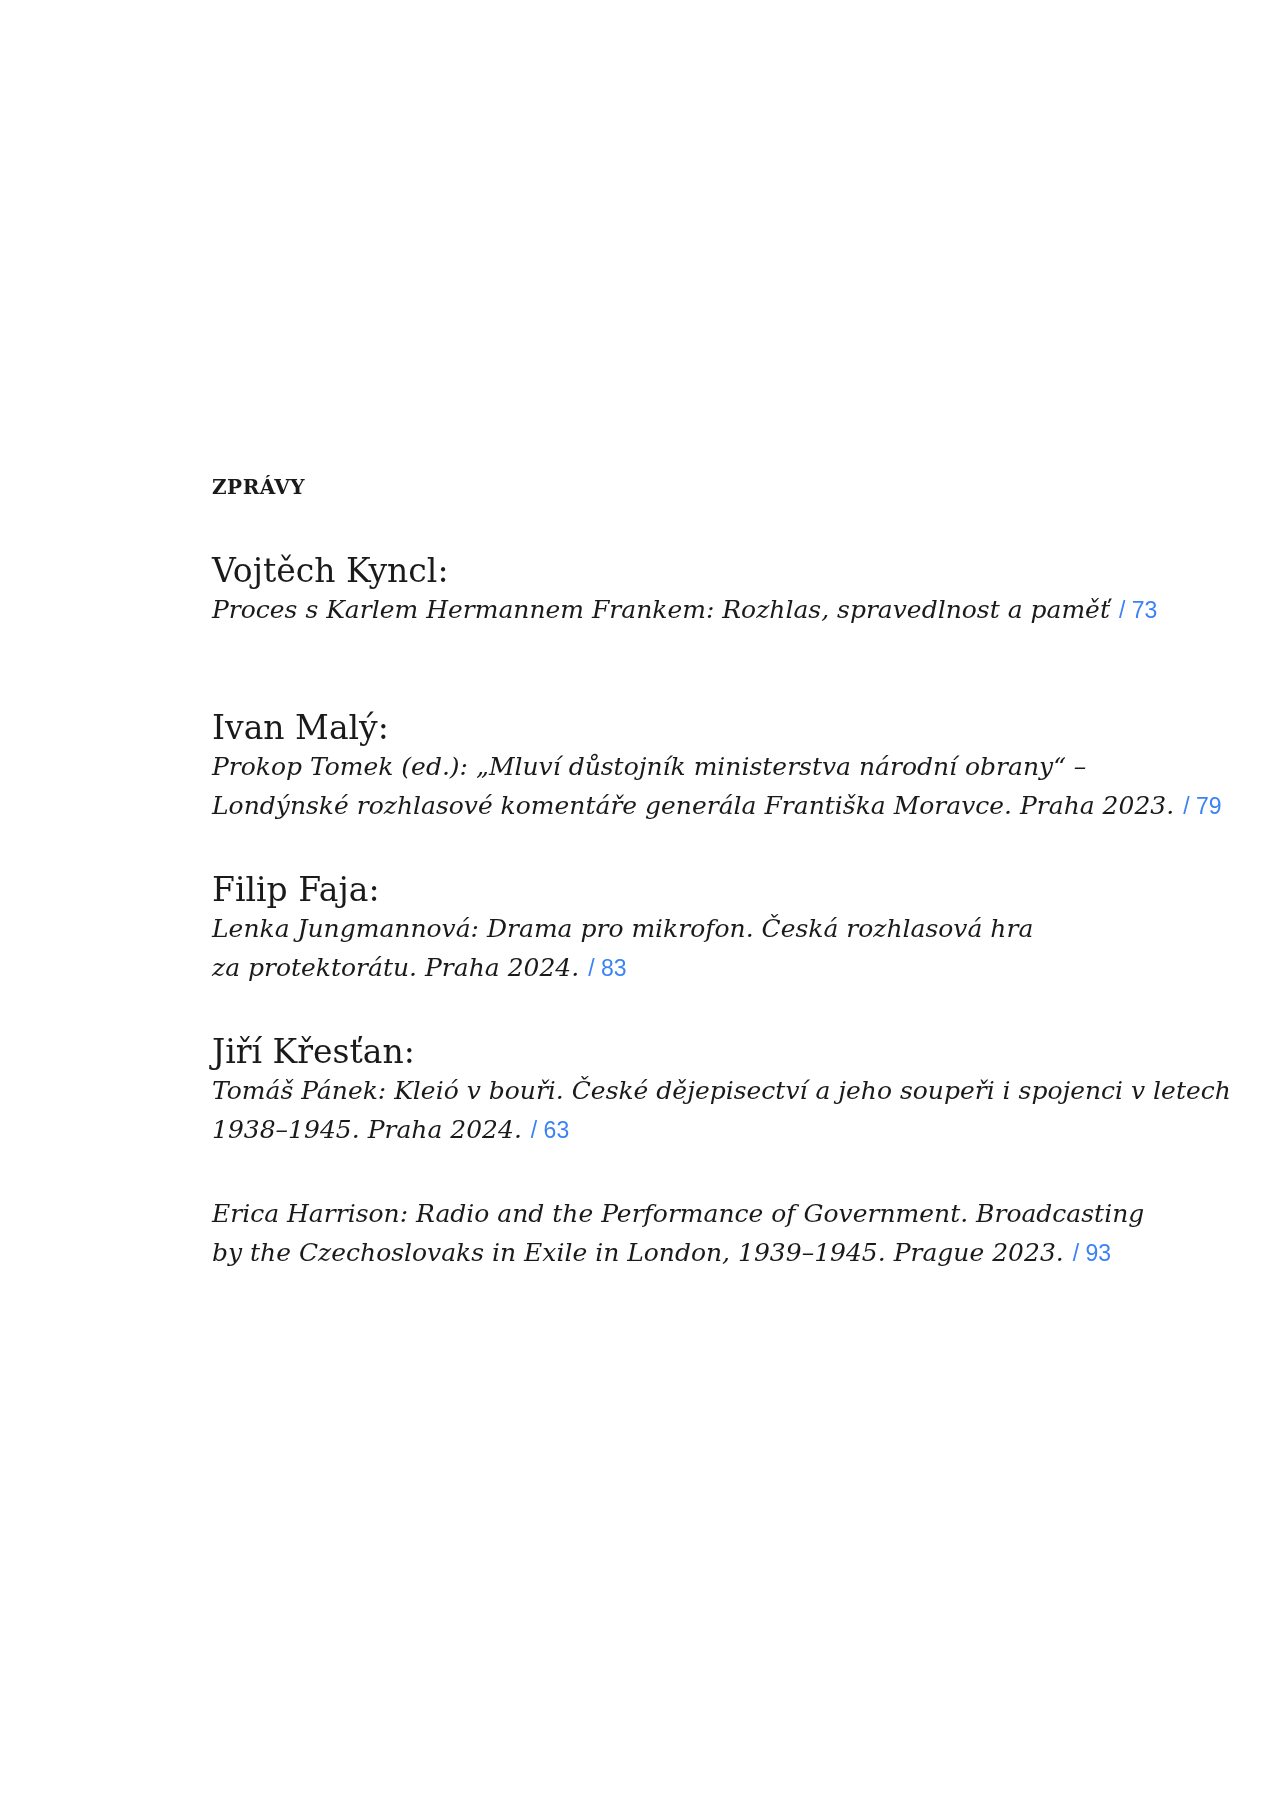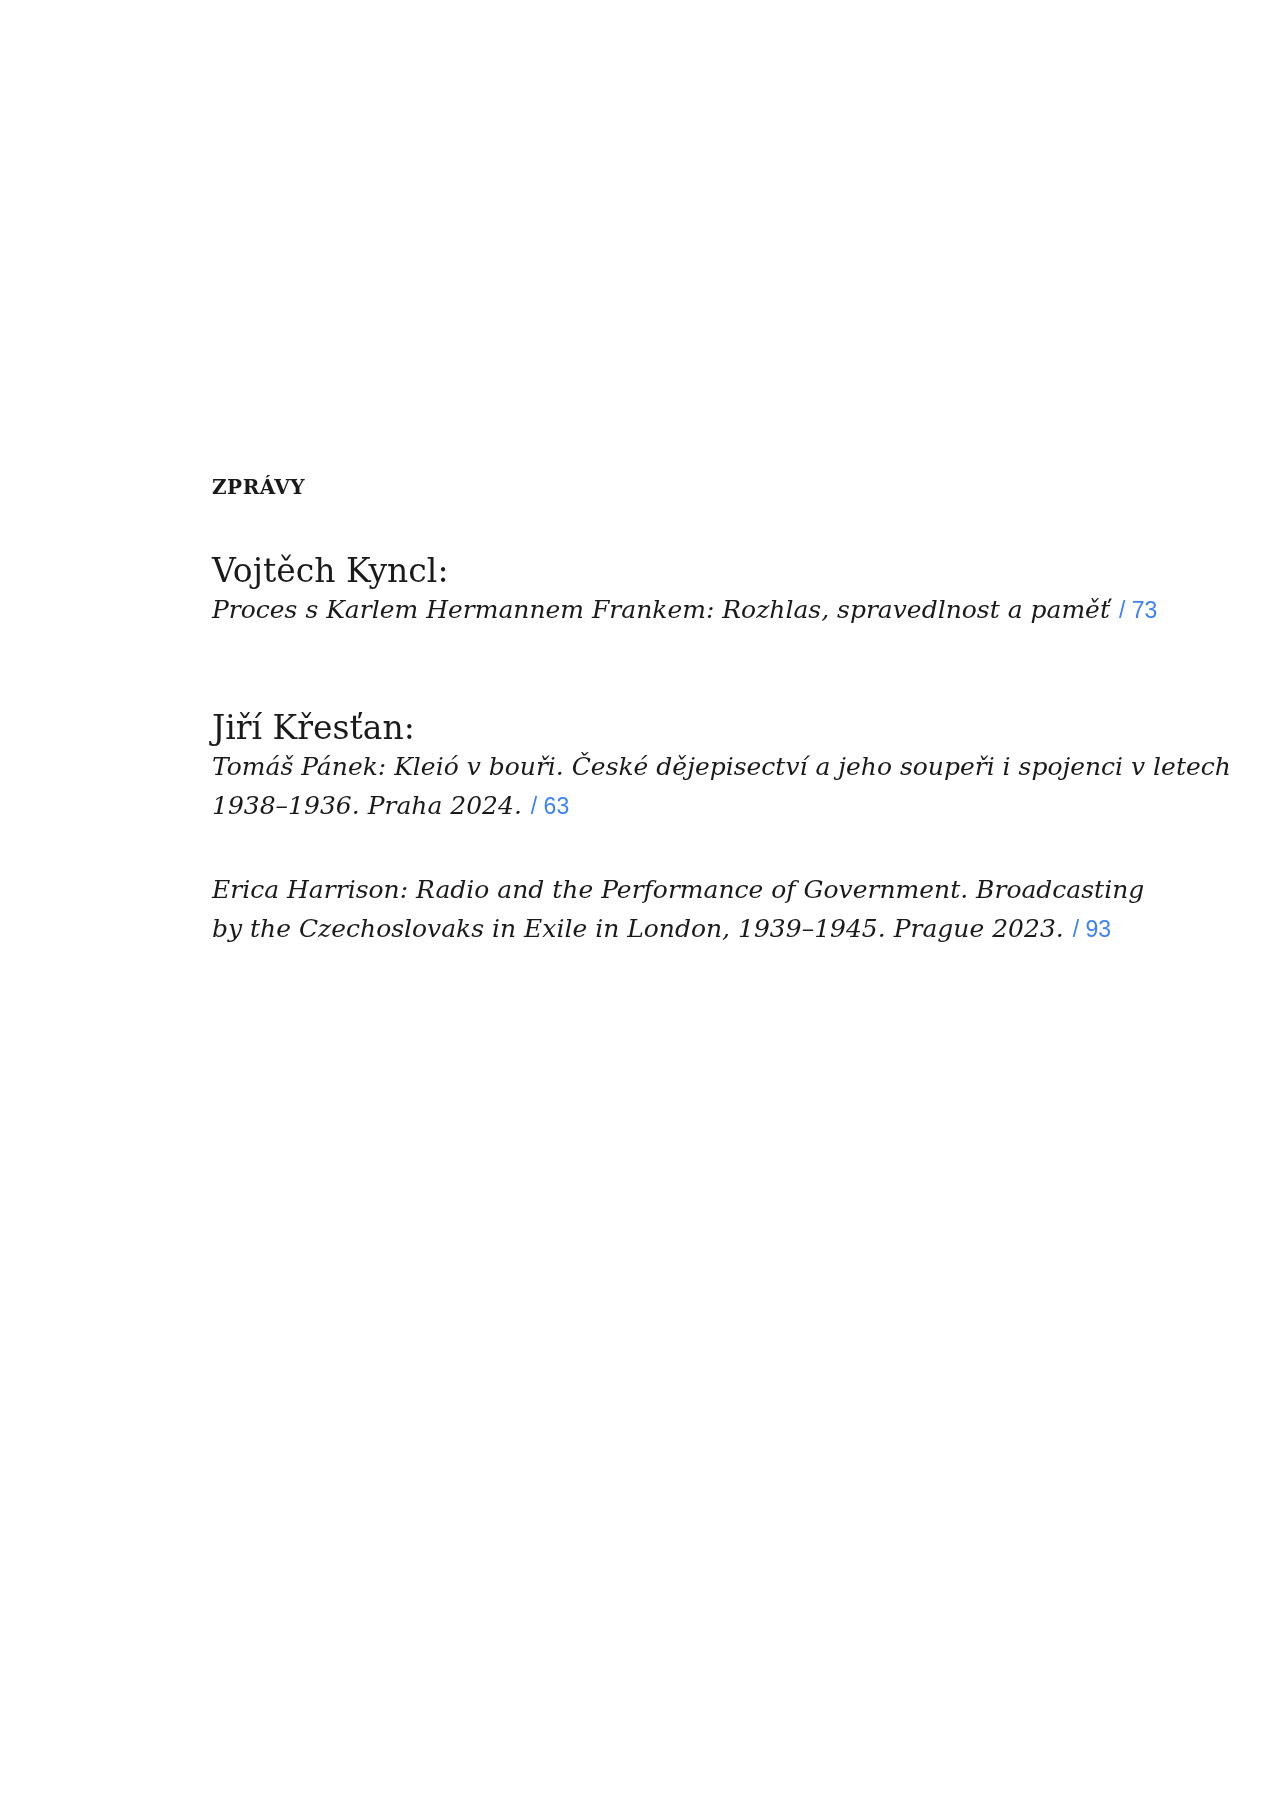--- a/index.html
+++ b/index.html
@@ -54,29 +54,47 @@
     <div class="entry">
       <div class="author-line">Vojtěch Kyncl:</div>
       <div class="title-line">
         <span>Proces s Karlem Hermannem Frankem: Rozhlas, spravedlnost a paměť</span><span class="page-ref">/ 73</span>
       </div>
     </div>
   </section>
 
   <section class="section">
 
+    <div class="entry">
+      <div class="author-line">Ivan Malý:</div>
+      <div class="title-line">
+        <span>Prokop Tomek (ed.): „Mluví důstojník ministerstva národní obrany“ –</span>
+      </div>
+      <div class="title-line">
+        <span>Londýnské rozhlasové komentáře generála Františka Moravce. Praha 2023.</span><span class="page-ref">/ 79</span>
+      </div>
+    </div>
 
+    <div class="entry">
+      <div class="author-line">Filip Faja:</div>
+      <div class="title-line">
+        <span>Lenka Jungmannová: Drama pro mikrofon. Česká rozhlasová hra</span>
+      </div>
+      <div class="title-line">
+        <span>za protektorátu. Praha 2024.</span><span class="page-ref">/ 83</span>
+      </div>
+    </div>
 
     <div class="entry">
       <div class="author-line">Jiří Křesťan:</div>
       <div class="title-line">
         <span>Tomáš Pánek: Kleió v bouři. České dějepisectví a jeho soupeři i spojenci v letech</span>
       </div>
       <div class="title-line">
-        <span>1938–1936. Praha 2024.</span><span class="page-ref">/ 63</span>
+        <span>1938–1945. Praha 2024.</span><span class="page-ref">/ 63</span>
       </div>
     </div>
 
     <div class="entry">
       <div class="title-line">
         <span>Erica Harrison: Radio and the Performance of Government. Broadcasting</span>
       </div>
       <div class="title-line">
         <span>by the Czechoslovaks in Exile in London, 1939–1945. Prague 2023.</span><span class="page-ref">/ 93</span>
       </div>

